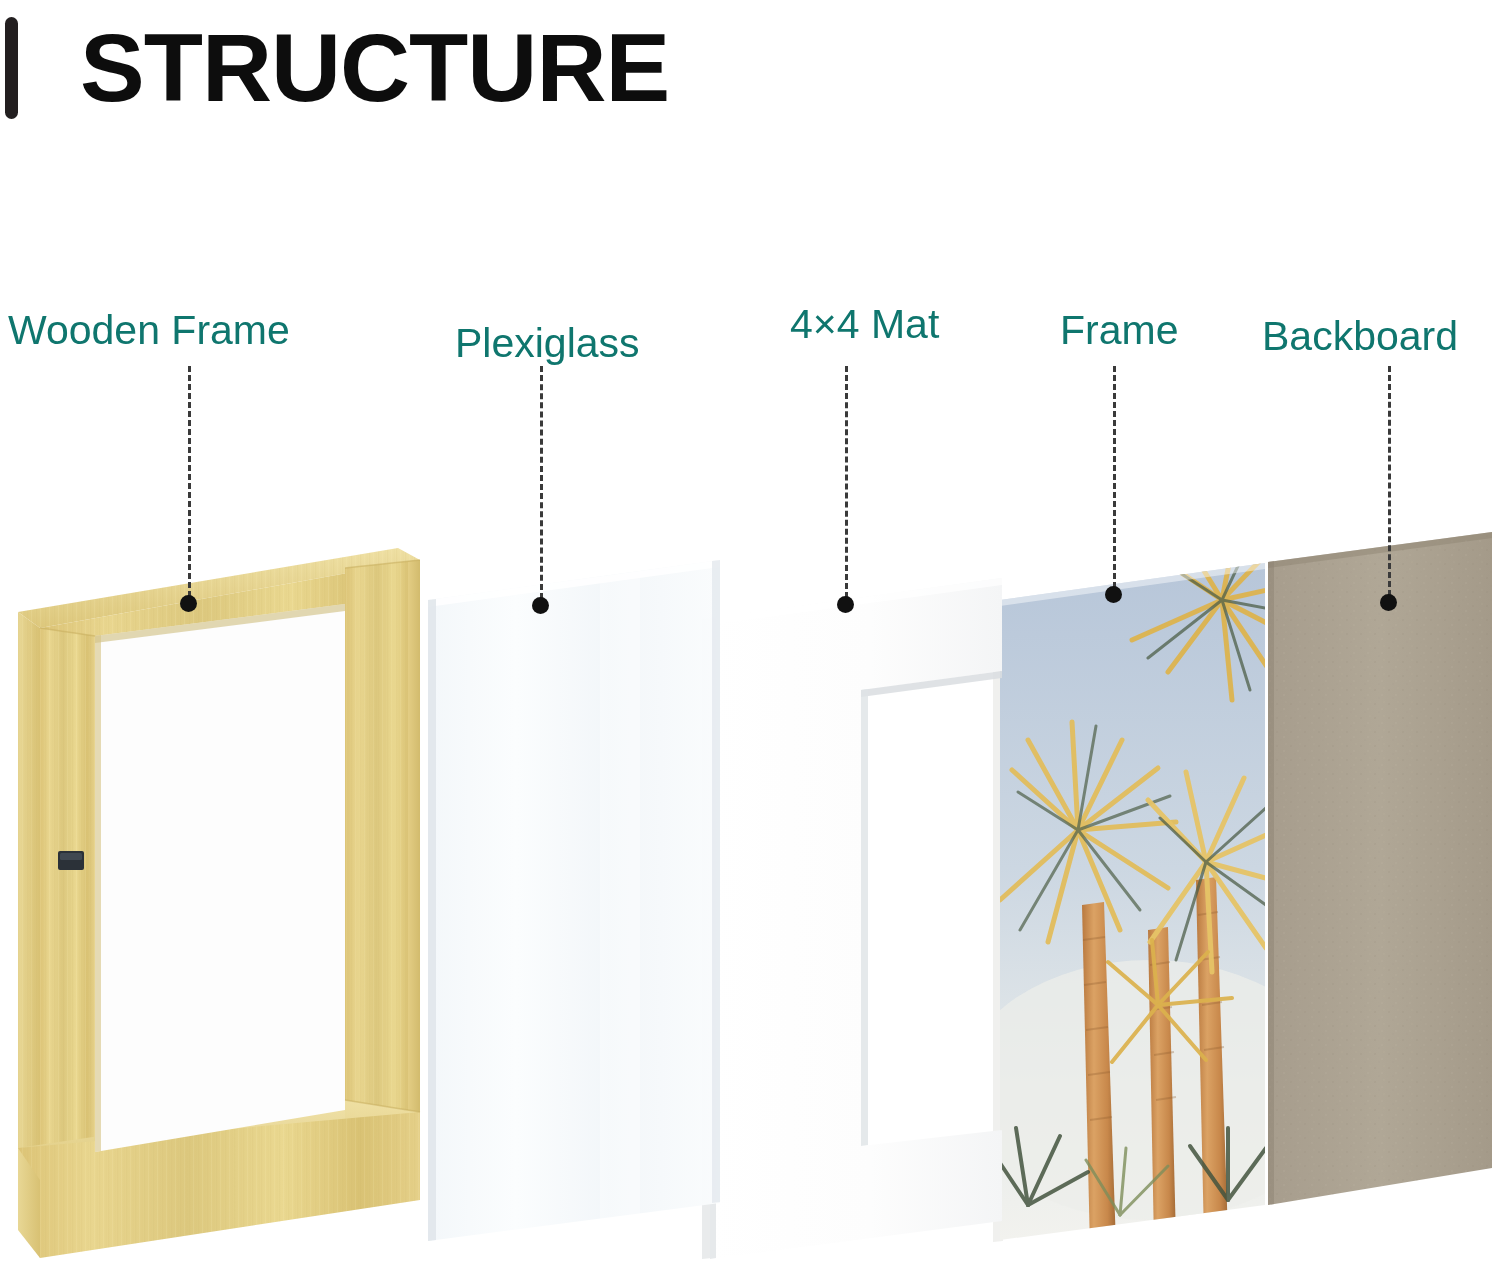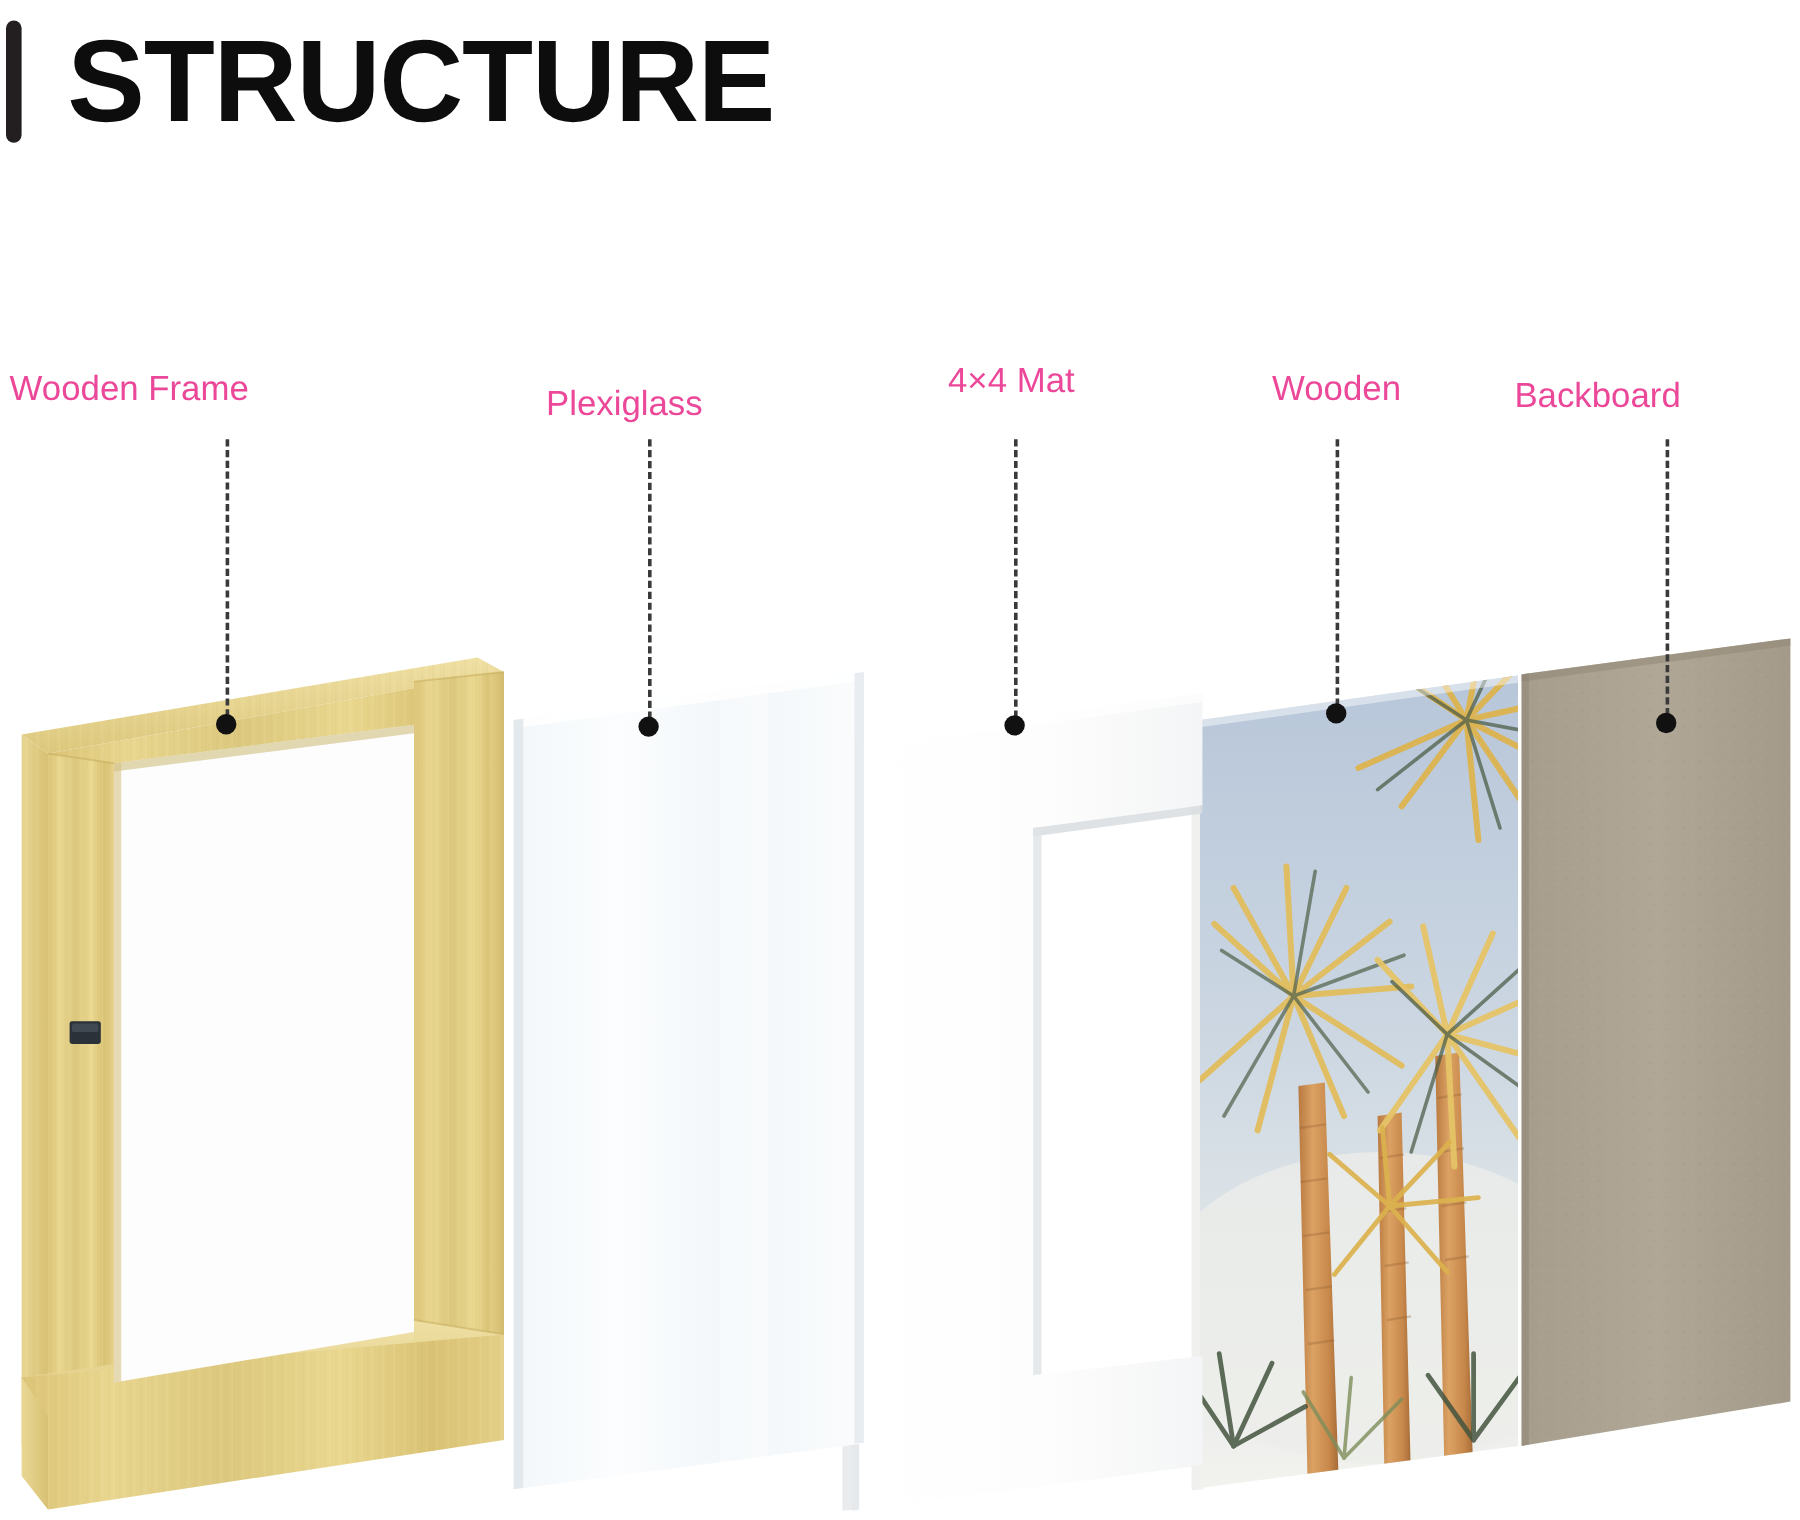--- a/index.html
+++ b/index.html
@@ -16,20 +16,21 @@
   }
 
   
   #title-row {
     position: absolute;
     left: 0;
     top: 0;
     height: 135px;
     display: flex;
     align-items: center;
+    gap: 24px;
   }
   #title-accent-bar {
     width: 13px;
     height: 102px;
     background: #231f20;
     border-radius: 7px;
     margin-left: 5px;
     flex: none;
   }
   #page-title {
@@ -38,22 +39,22 @@
     color: #0d0d0d;
     letter-spacing: -1px;
     line-height: 1;
     margin-left: 38px;
     white-space: nowrap;
   }
 
   
   .layer-label {
     position: absolute;
-    font-size: 29px;
-    color: #ec4899;
+    font-size: 41px;
+    color: #0f766e;
     white-space: nowrap;
     line-height: 1;
   }
 
   
   .leader-line {
     position: absolute;
     width: 0;
     border-left: 3px dashed #3a3a3a;
   }
@@ -364,21 +365,21 @@
   <div class="leader-dot" style="left:532px; top:597px;"></div>
 </div>
 
 <div>
   <div class="layer-label" style="left:790px; top:304px;">4×4 Mat</div>
   <div class="leader-line" style="left:845px; top:366px; height:232px;"></div>
   <div class="leader-dot" style="left:837px; top:596px;"></div>
 </div>
 
 <div>
-  <div class="layer-label" style="left:1060px; top:310px;">Wooden</div>
+  <div class="layer-label" style="left:1060px; top:310px;">Frame</div>
   <div class="leader-line" style="left:1113px; top:366px; height:222px;"></div>
   <div class="leader-dot" style="left:1105px; top:586px;"></div>
 </div>
 
 <div>
   <div class="layer-label" style="left:1262px; top:316px;">Backboard</div>
   <div class="leader-line" style="left:1388px; top:366px; height:230px;"></div>
   <div class="leader-dot" style="left:1380px; top:594px;"></div>
 </div>
 

